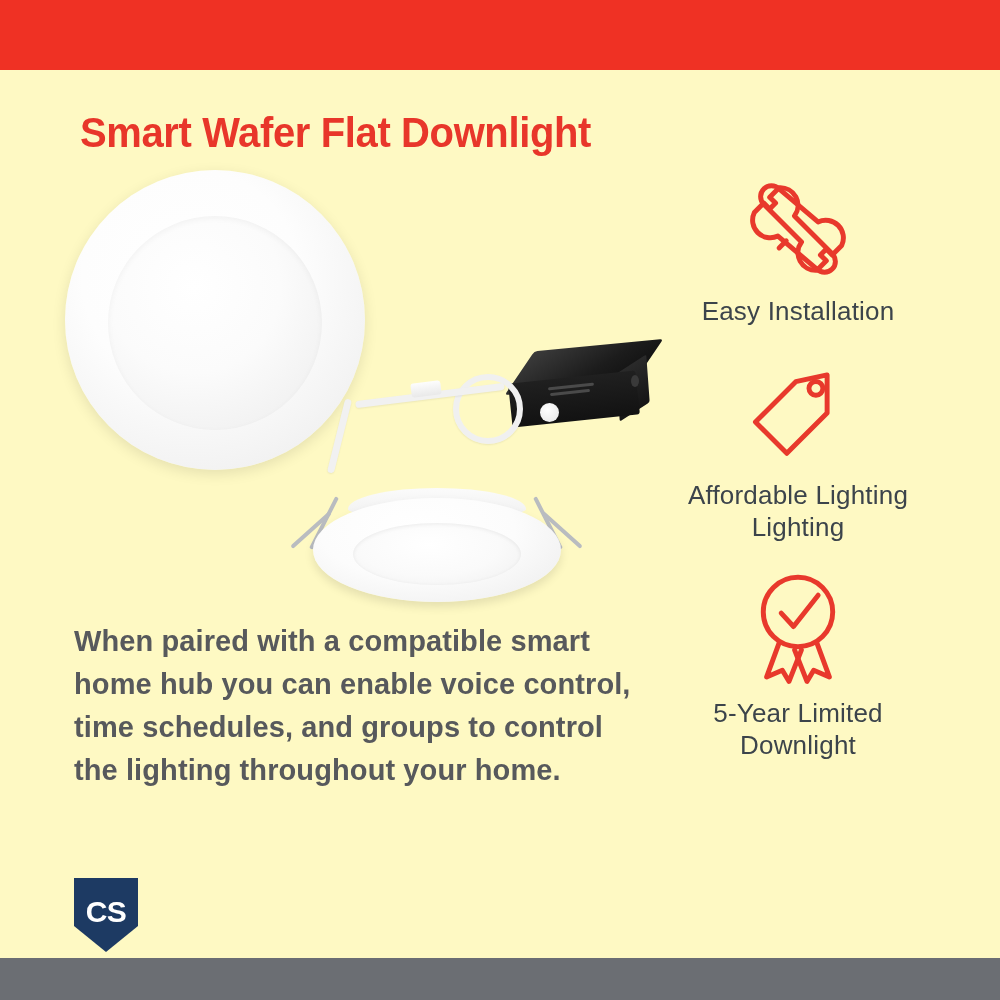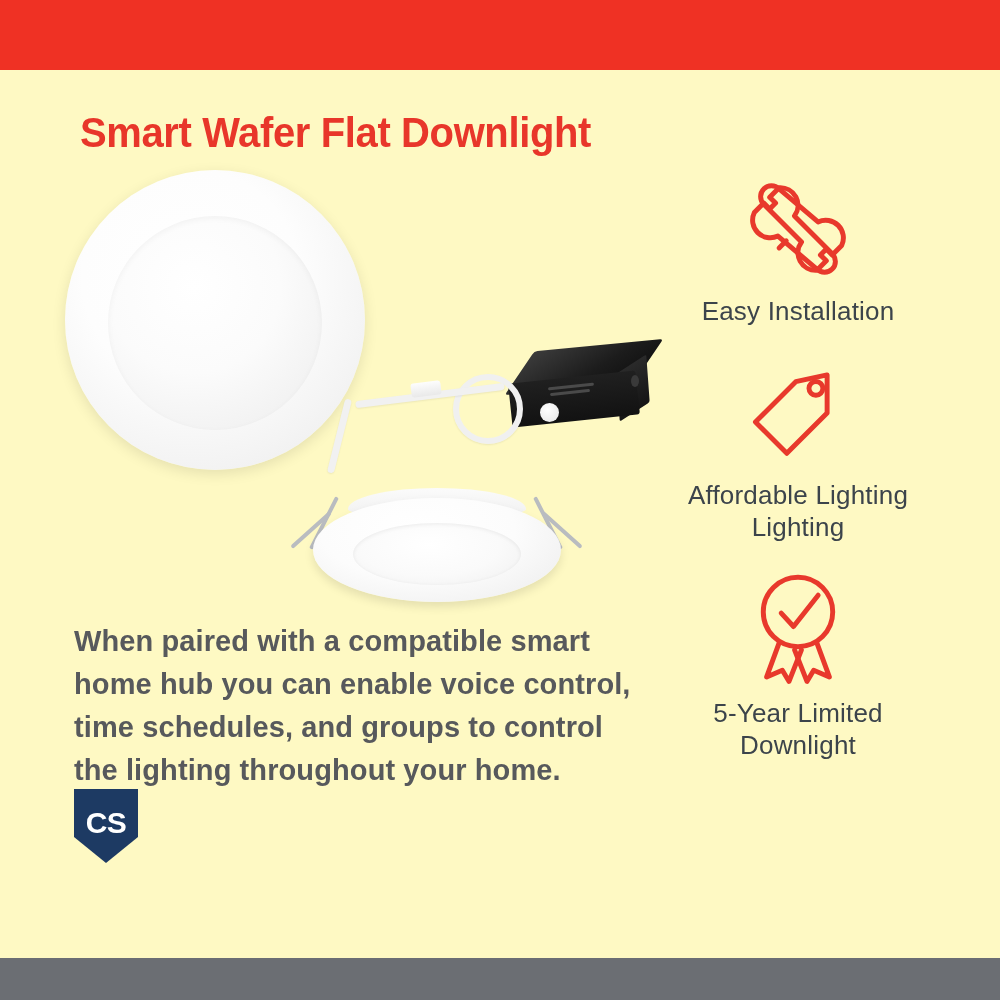--- a/index.html
+++ b/index.html
@@ -296,21 +296,21 @@
     letter-spacing: 0.2px;
     margin-top: 6px;
   }
   .f1 { margin-bottom: 26px; }
   .f2 { margin-bottom: 28px; }
 
   
   .logo {
     position: absolute;
     left: 74px;
-    top: 787px;
+    top: 876px;
     width: 220px;
     height: 78px;
     display: flex;
     align-items: center;
   }
   .logo-shield {
     position: relative;
     width: 64px;
     height: 74px;
     flex: 0 0 auto;

